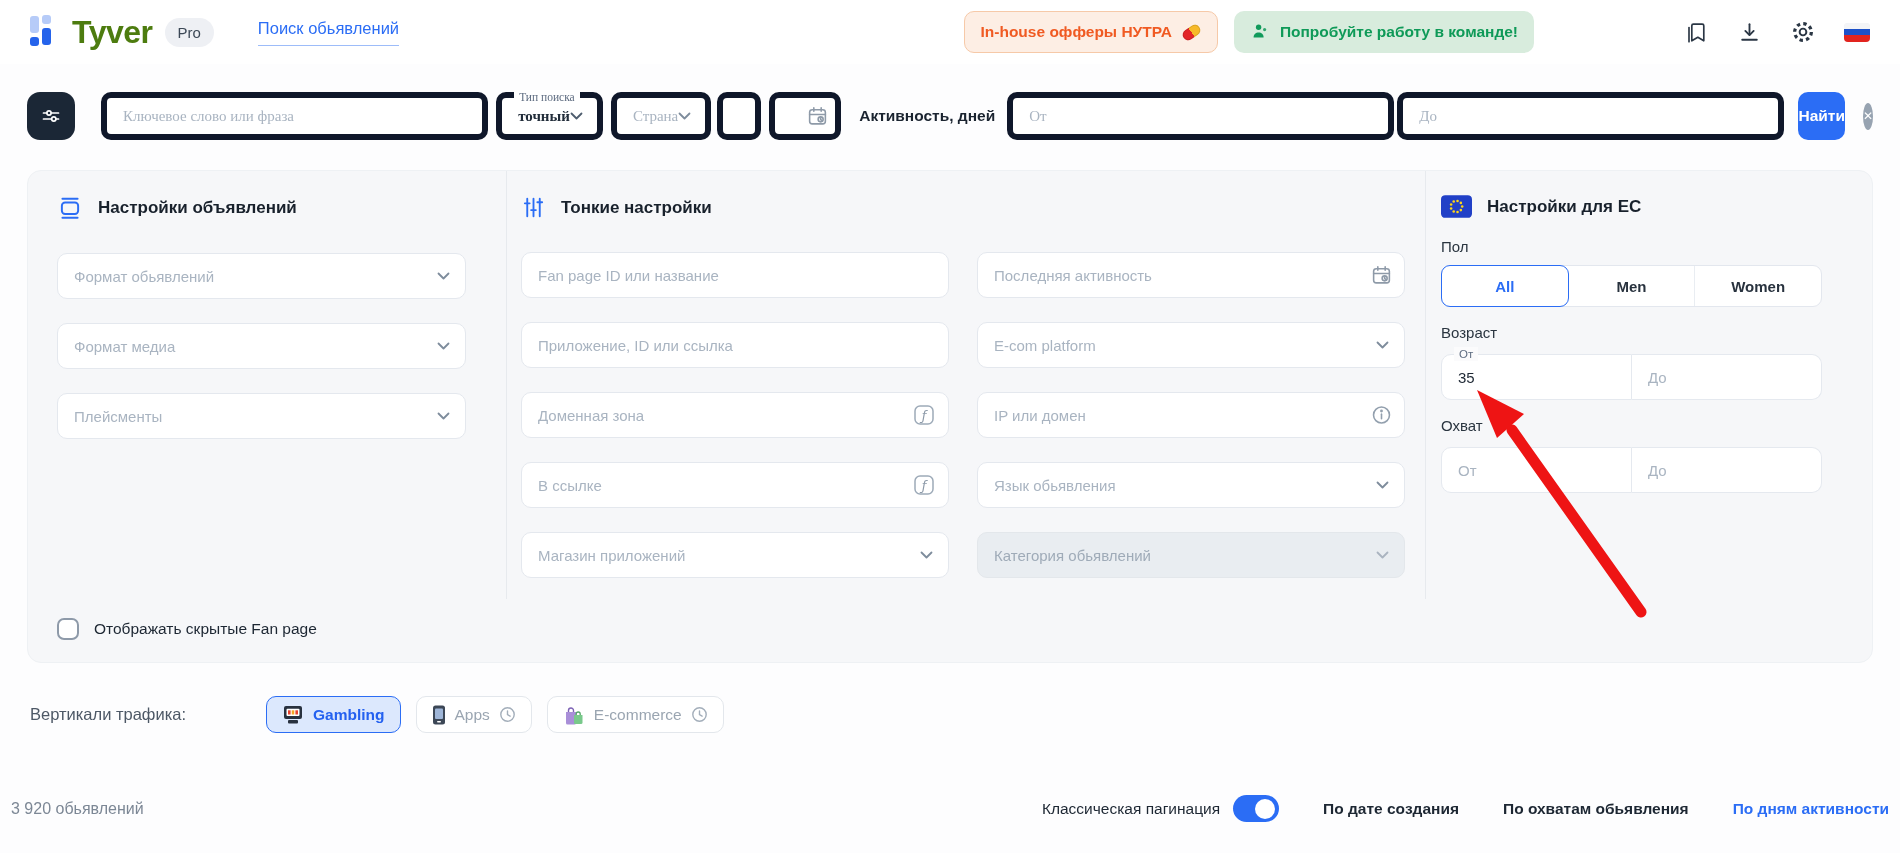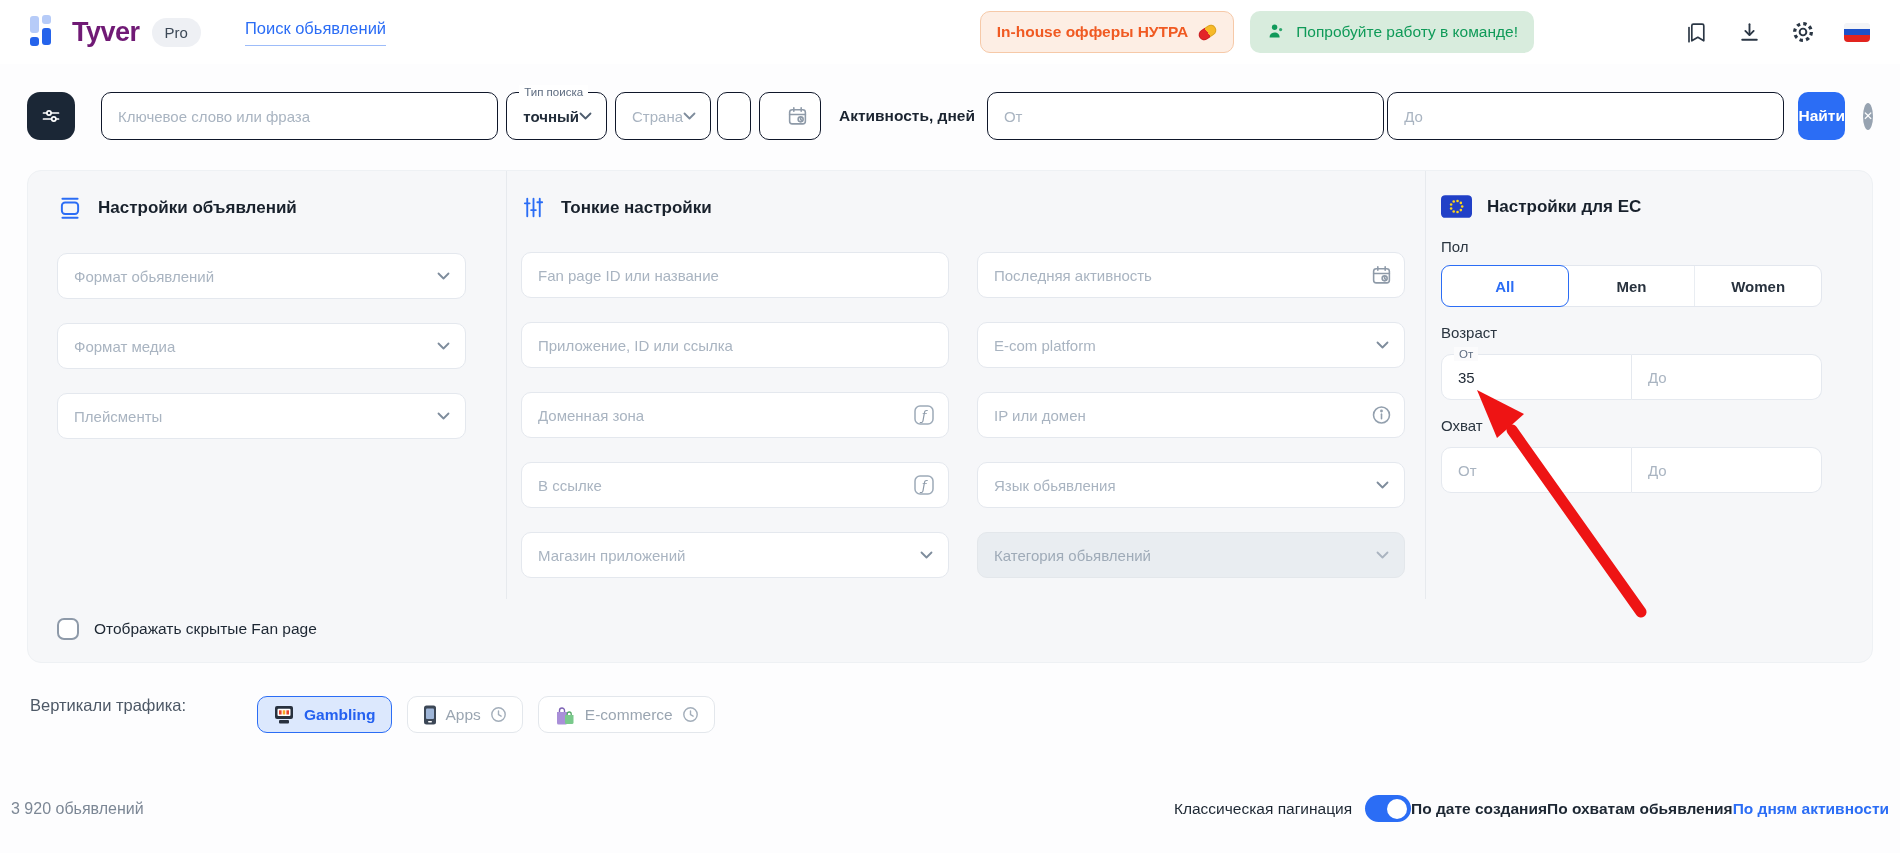--- a/index.html
+++ b/index.html
@@ -12,40 +12,40 @@
 
   
   .header { height:64px; display:flex; align-items:center; padding:0 30px; background:#fff; }
   .logo { display:flex; align-items:center; gap:13px; }
   .logo-mark { position:relative; width:29px; height:34px; }
   .logo-mark i { position:absolute; border-radius:3px; }
   .lm-a { left:0; top:1px; width:9px; height:17px; background:#b6cbf8; }
   .lm-b { left:0; top:22px; width:9px; height:9px; background:#2563eb; }
   .lm-c { left:12px; top:13px; width:9px; height:17px; background:#2563eb; }
   .lm-d { left:12px; top:0; width:9px; height:9px; background:#b6cbf8; }
-  .brand { font-size:27px; font-weight:700; letter-spacing:-0.5px; color:#701a75; }
+  .brand { font-size:32px; font-weight:700; letter-spacing:-0.5px; color:#4d7c0f; }
   .pro-badge { margin-left:12px; background:#eef0f4; color:#3c4856; font-size:15px; padding:6px 13px; border-radius:16px; }
   .nav-link { margin-left:44px; color:#2b6df5; font-size:16.5px; font-weight:500; padding-bottom:7px; border-bottom:1.5px solid #9dbcf9; cursor:pointer; }
   .hdr-right { margin-left:auto; display:flex; align-items:center; }
   .promo-orange { display:flex; align-items:center; gap:10px; height:42px; padding:0 16px; border-radius:10px;
     background:#fdeee4; border:1px solid #f6c9a8; color:#f05a22; font-size:15.5px; font-weight:700; cursor:pointer; }
   .pill-icon { width:19px; height:11px; border-radius:6px; transform:rotate(-34deg);
     background:linear-gradient(90deg,#e32428 0 50%,#f7b928 50% 100%); box-shadow:inset 0 0 0 1px rgba(0,0,0,.12); }
   .promo-green { display:flex; align-items:center; gap:10px; height:42px; padding:0 16px; border-radius:10px; margin-left:16px;
-    background:#d8ecdd; color:#0f9a58; font-size:15.5px; font-weight:400; cursor:pointer; border:none; }
+    background:#d8ecdd; color:#0f9a58; font-size:15.5px; font-weight:700; cursor:pointer; border:none; }
   .hdr-icons { display:flex; align-items:center; gap:28px; margin-left:150px; }
   .hdr-icon { cursor:pointer; }
   .ru-flag { width:26px; height:19px; border-radius:4px; overflow:hidden; box-shadow:inset 0 0 0 1px rgba(0,0,0,.08); cursor:pointer; }
   .ru-flag i { display:block; height:33.4%; }
   .ru-w { background:#f4f5f7; } .ru-b { background:#1d51c8; } .ru-r { background:#e2241e; }
 
   
   .filter-row { display:flex; align-items:center; padding:0 27px; margin-top:28px; height:48px; }
   .filter-btn { width:48px; height:48px; border-radius:13px; background:#1b2736; display:flex; align-items:center; justify-content:center; cursor:pointer; flex:none; }
-  .f-input, .f-select { height:48px; background:#fff; border:1px solid #0f172a; border-radius:10px; font-size:15px; }
+  .f-input, .f-select { height:48px; background:#fff; border:6px solid #0f172a; border-radius:10px; font-size:15px;font-family:Liberation Serif, serif; }
   input.f-input { padding:16px 16px; color:#15803d; outline:none; width:100%; }
   input::placeholder { color:#a9b4c1; opacity:1; }
   .kw { width:348px; margin-left:26px; }
   .fieldset { position:relative; }
   .legend { position:absolute; top:-8px; left:12px; font-size:11.5px; color:#5e6c80; background:#fff; padding:0 5px; line-height:14px; }
   .type-box { width:144px; margin-left:8px; display:flex; align-items:center; justify-content:space-between; padding:0 14px; cursor:pointer; }
   .type-box .val { font-weight:700; font-size:15px; color:#222d3a; }
   .f-select { display:flex; align-items:center; justify-content:space-between; padding:0 14px 0 16px; color:#a9b4c1; cursor:pointer; }
   .country { width:284px; margin-left:8px; }
   .cto { width:144px; margin-left:6px; }
@@ -89,31 +89,31 @@
   .pair .half:last-child { border-radius:0 10px 10px 0; border-left:none; }
   .half input { width:100%; height:100%; border:none; background:transparent; outline:none; padding:0 16px; font-size:15px; color:#1d2733; border-radius:inherit; }
   .half .legend { background:#fbfbfc; }
 
   
   .chk-row { position:absolute; left:29px; bottom:22px; display:flex; align-items:center; gap:15px; cursor:pointer; }
   .chk { width:22px; height:22px; border:2px solid #8e9aa9; border-radius:7px; background:#fff; }
   .chk-label { font-size:15.5px; font-weight:500; color:#1d2733; }
 
   
-  .verticals { display:flex; margin:33px 0 0 30px; }
+  .verticals { display:flex; align-items:center; margin:33px 0 0 30px;gap:9px; }
   .vert-label { font-size:16.5px; color:#4d5866; }
   .chips { display:flex; gap:15px; margin-left:47px;padding-left:24px; }
   .chip { display:flex; align-items:center; gap:9px; height:37px; padding:0 15px; border-radius:10px; background:#fff;
     border:1px solid #e3e7ec; font-size:15.5px; font-weight:500; color:#9aa5b1; cursor:pointer; }
   .chip.active { background:#dce8fd; border:1.5px solid #2b6df5; color:#2461f0; font-weight:700; }
 
   
   .footer { display:flex; align-items:center; padding:0 11px; margin-top:62px; }
   .count { font-size:16px; color:#7c8795; }
-  .foot-right { margin-left:auto; display:flex; align-items:center; }
+  .foot-right { margin-left:auto; display:flex; align-items:center; gap:44px; }
   .pag { display:flex; align-items:center; gap:13px; }
   .pag-label { font-size:15.5px; color:#1d2733; }
   .toggle { width:46px; height:27px; border-radius:14px; background:#2b6df5; position:relative; cursor:pointer; }
   .toggle::after { content:""; position:absolute; right:4px; top:3.5px; width:20px; height:20px; border-radius:10px; background:#fff; }
   .sort { font-size:15.5px; font-weight:700; color:#1d2733; cursor:pointer; }
   .sort.active { color:#2b6df5; }
 
   
   .arrow-layer { position:absolute; inset:0; pointer-events:none; z-index:40; }
 </style>

